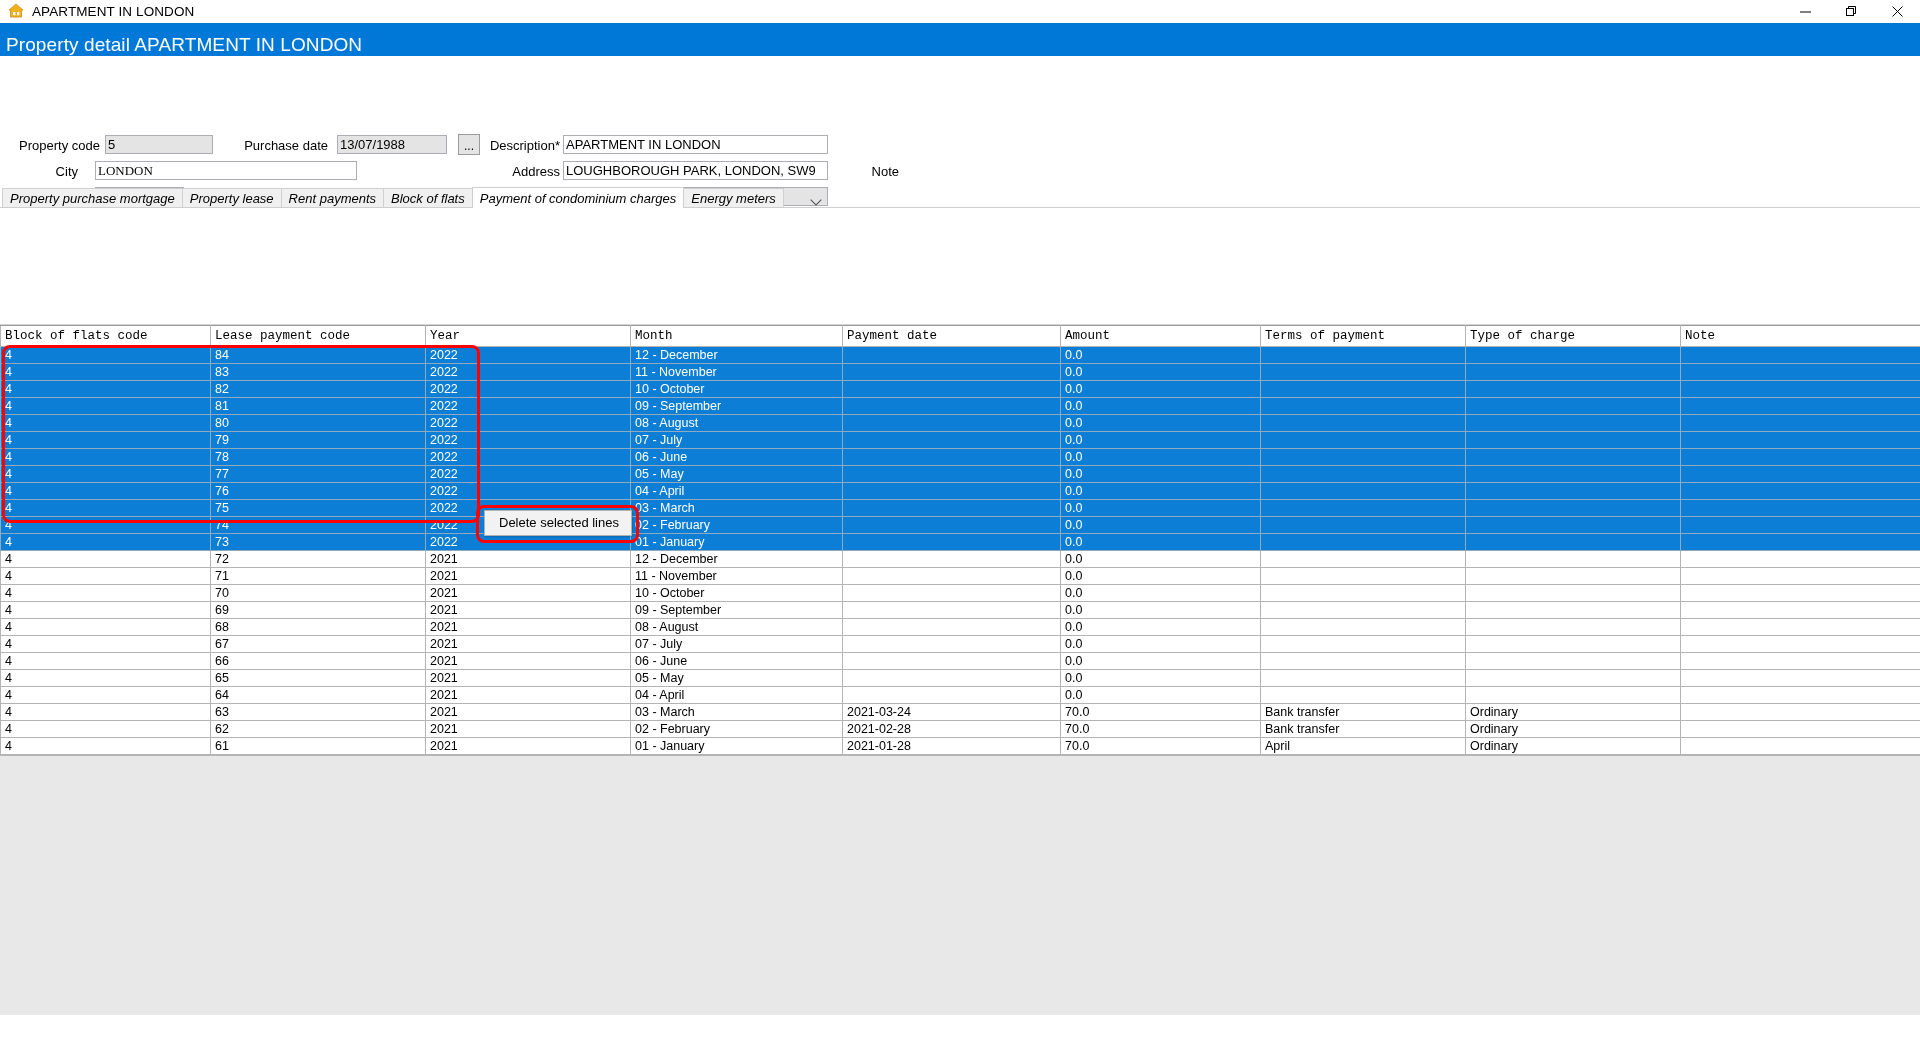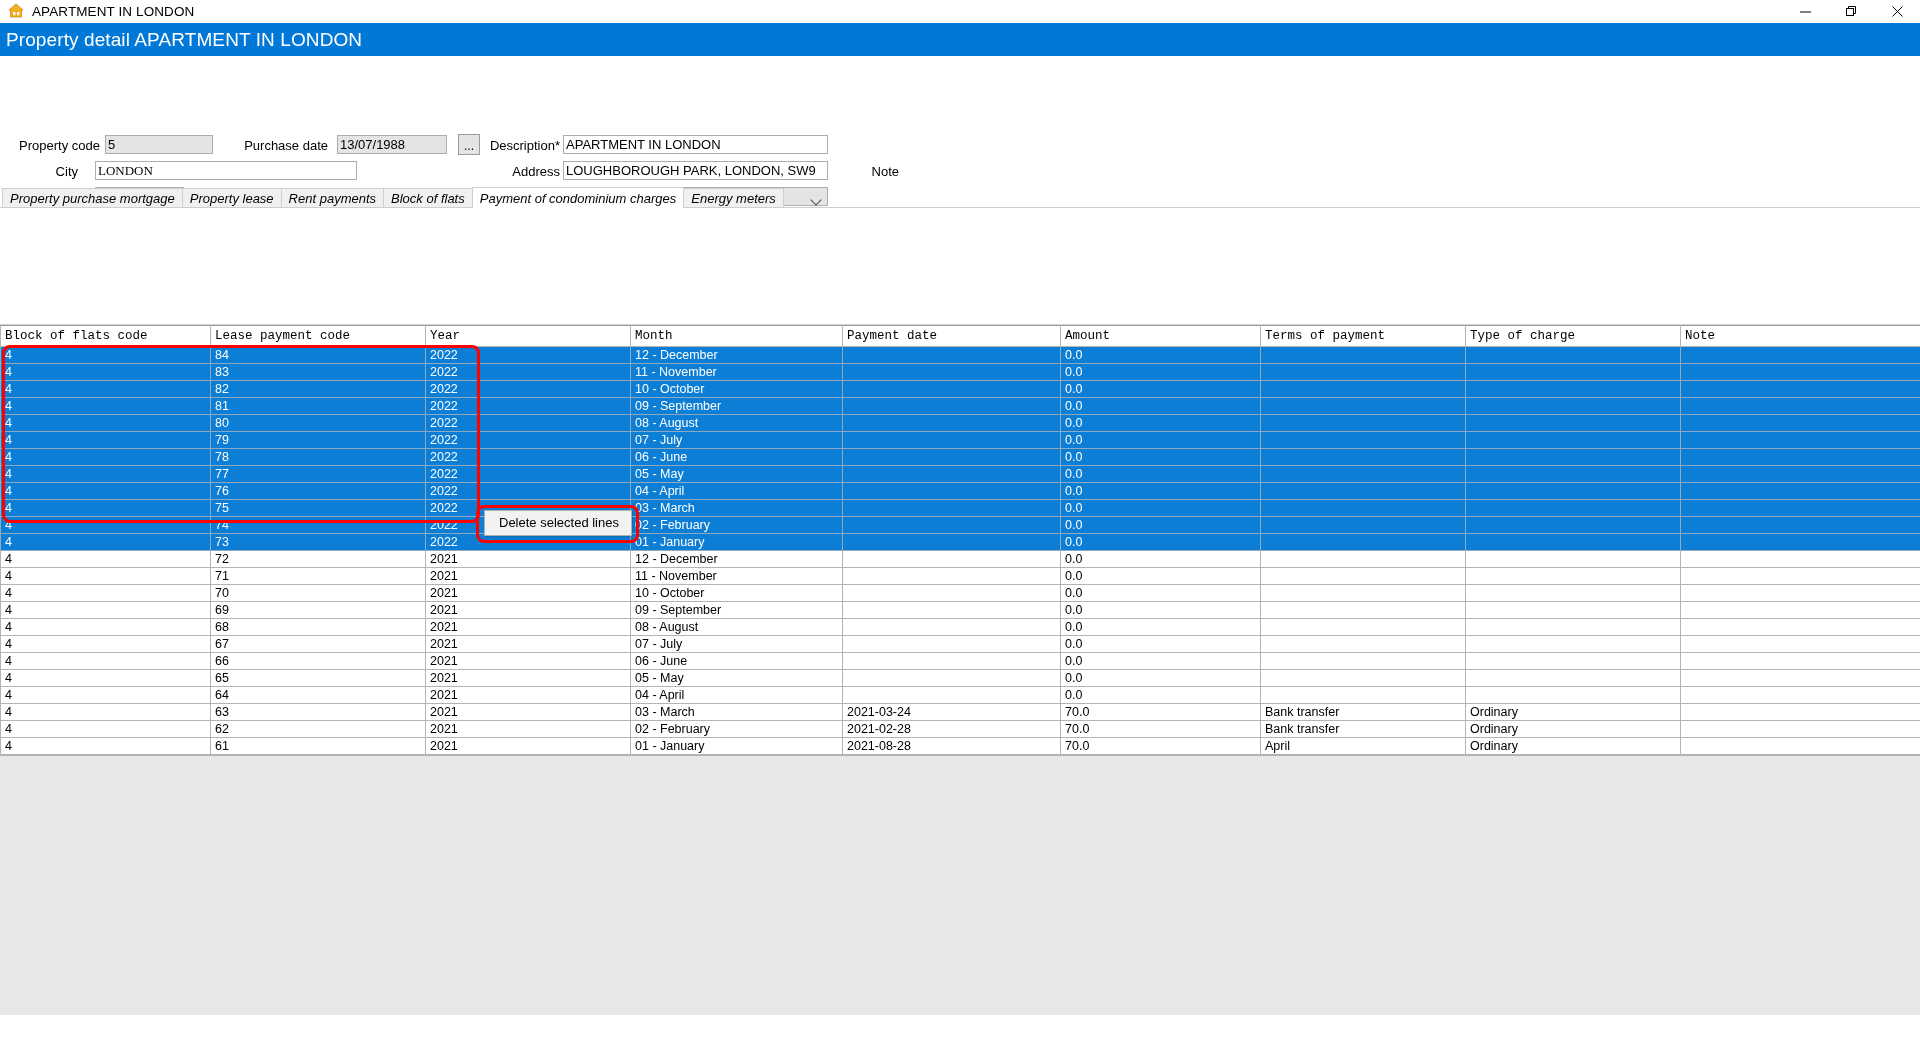--- a/index.html
+++ b/index.html
@@ -42,21 +42,21 @@
     display: flex; align-items: center; justify-content: center;
     font-size: 13px; color: #000;
     cursor: default;
   }
 
   
   .blue-header {
     height: 33px;
     background: #0078d7;
     color: #ffffff;
-    display: flex; align-items: center;
+    display: flex; align-items: flex-end;
     padding-left: 6px;
     font-size: 19px;
     letter-spacing: 0.1px;
   }
 
   
   .topform {
     position: relative;
     height: 125px;
     background: #ffffff;
@@ -744,21 +744,21 @@
           <td>70.0</td>
           <td>Bank transfer</td>
           <td>Ordinary</td>
           <td></td>
         </tr>
         <tr>
           <td>4</td>
           <td>61</td>
           <td>2021</td>
           <td>01 - January</td>
-          <td>2021-08-28</td>
+          <td>2021-01-28</td>
           <td>70.0</td>
           <td>April</td>
           <td>Ordinary</td>
           <td></td>
         </tr>
       </tbody>
   </table>
   <div class="grid-filler"></div>
 
   <div class="annot" style="left:2px; top:20px; width:478px; height:178px;"></div>

